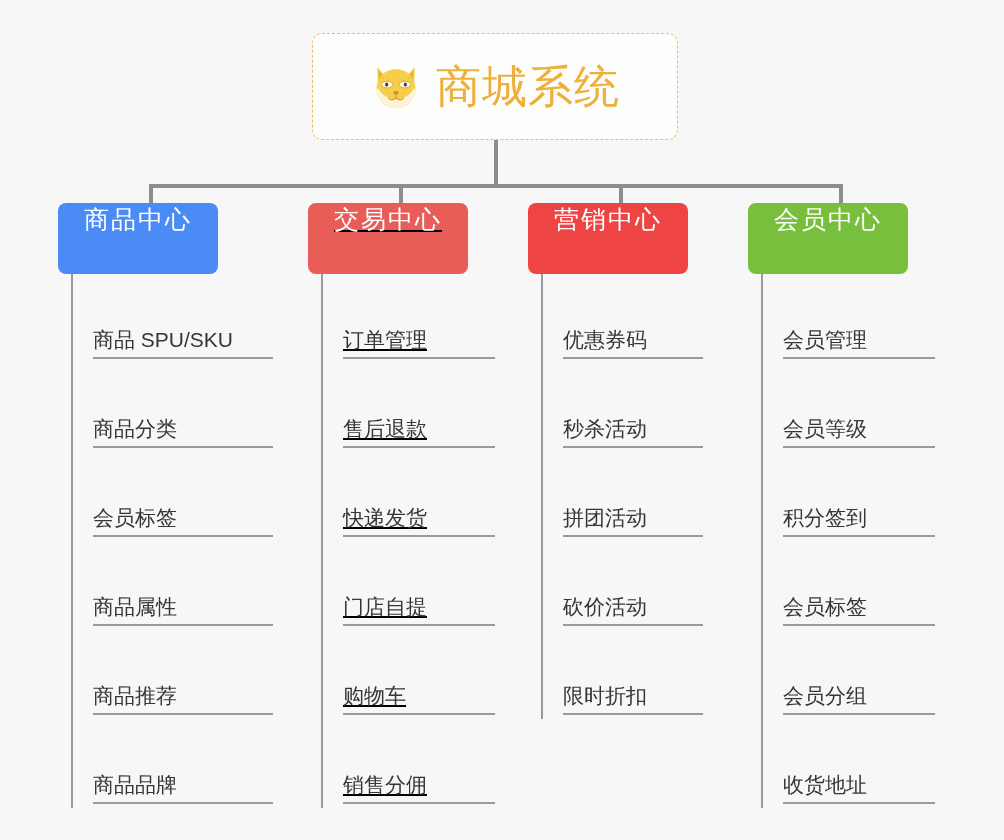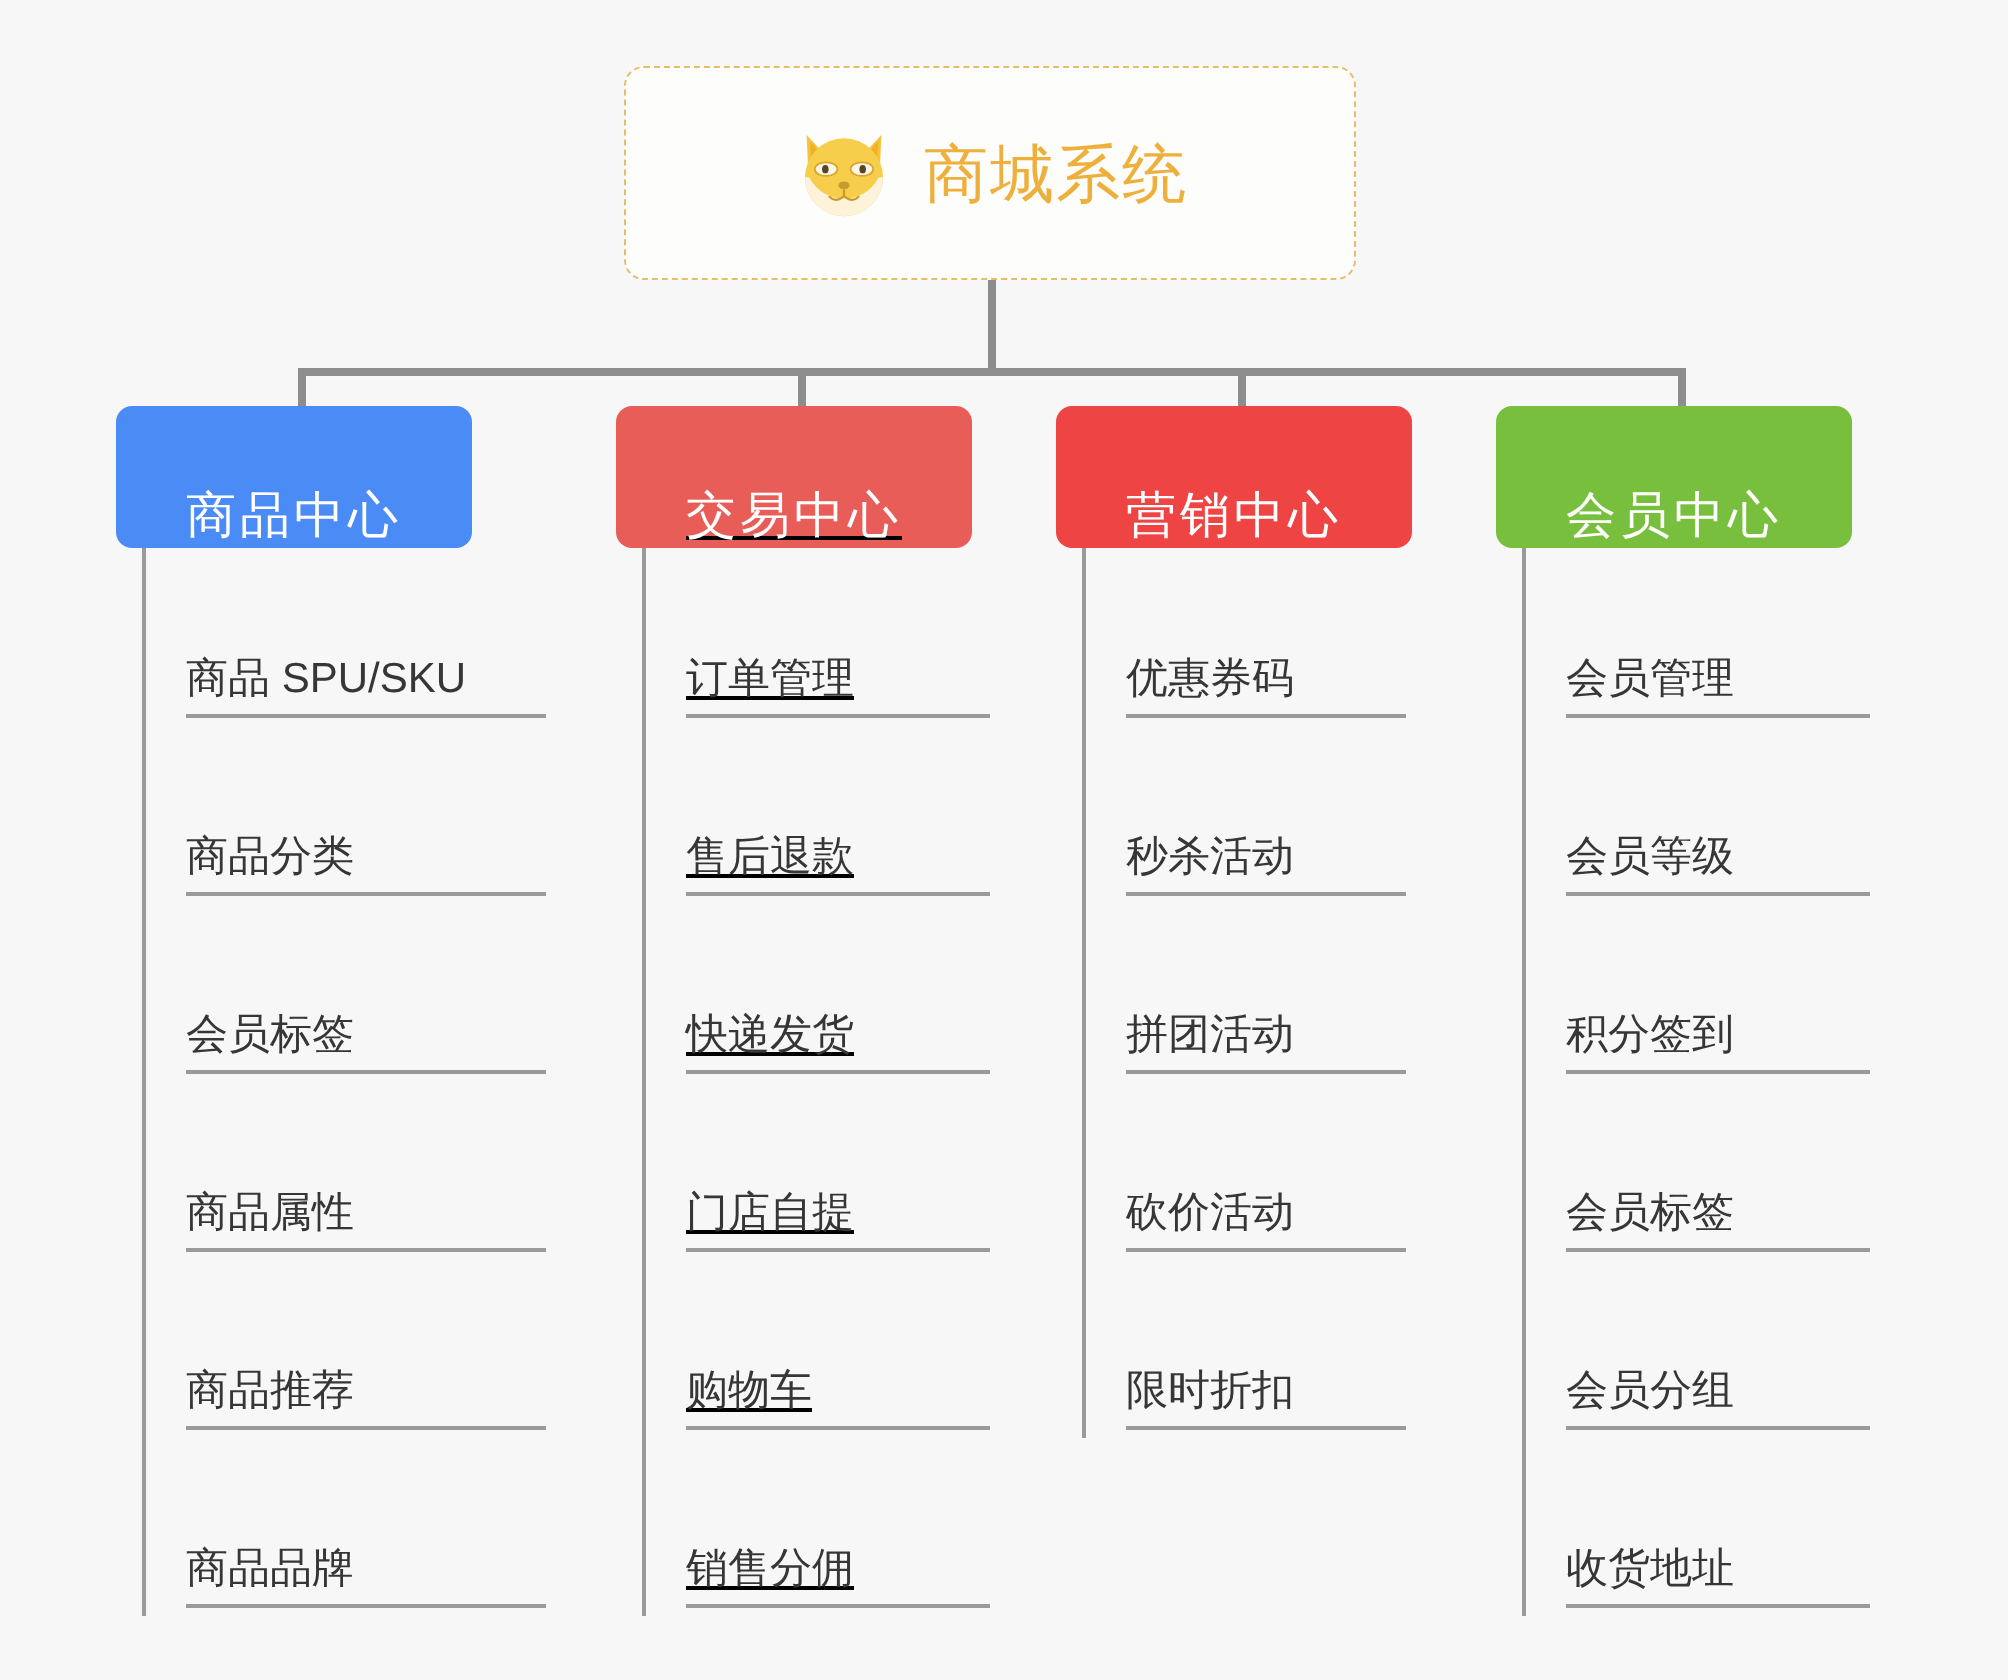--- a/index.html
+++ b/index.html
@@ -35,21 +35,21 @@
     justify-content: center;
     gap: 14px;
   }
   .root-emoji {
     width: 52px;
     height: 52px;
     flex: 0 0 auto;
     display: block;
   }
   .root-title {
-    font-size: 32px;
+    font-size: 45px;
     line-height: 1;
     color: #eeb03c;
     letter-spacing: 1px;
     white-space: nowrap;
   }
 
   
   .conn {
     position: absolute;
     background: #8d8d8d;
@@ -57,26 +57,26 @@
   .conn-v { width: 3px; }
   .conn-h { height: 3px; }
 
   
   .column {
     position: absolute;
     top: 203px;
     width: 186px;
   }
   .cat-box {
-    width: 178px;
+    width: 160px;
     height: 71px;
     box-sizing: border-box;
     border-radius: 8px;
     display: flex;
-    align-items: flex-end;
+    align-items: flex-start;
     justify-content: center;
     color: #ffffff;
     font-size: 25px;
     letter-spacing: 2px;
     white-space: nowrap;
   }
 
   
   .leaves {
     position: relative;

